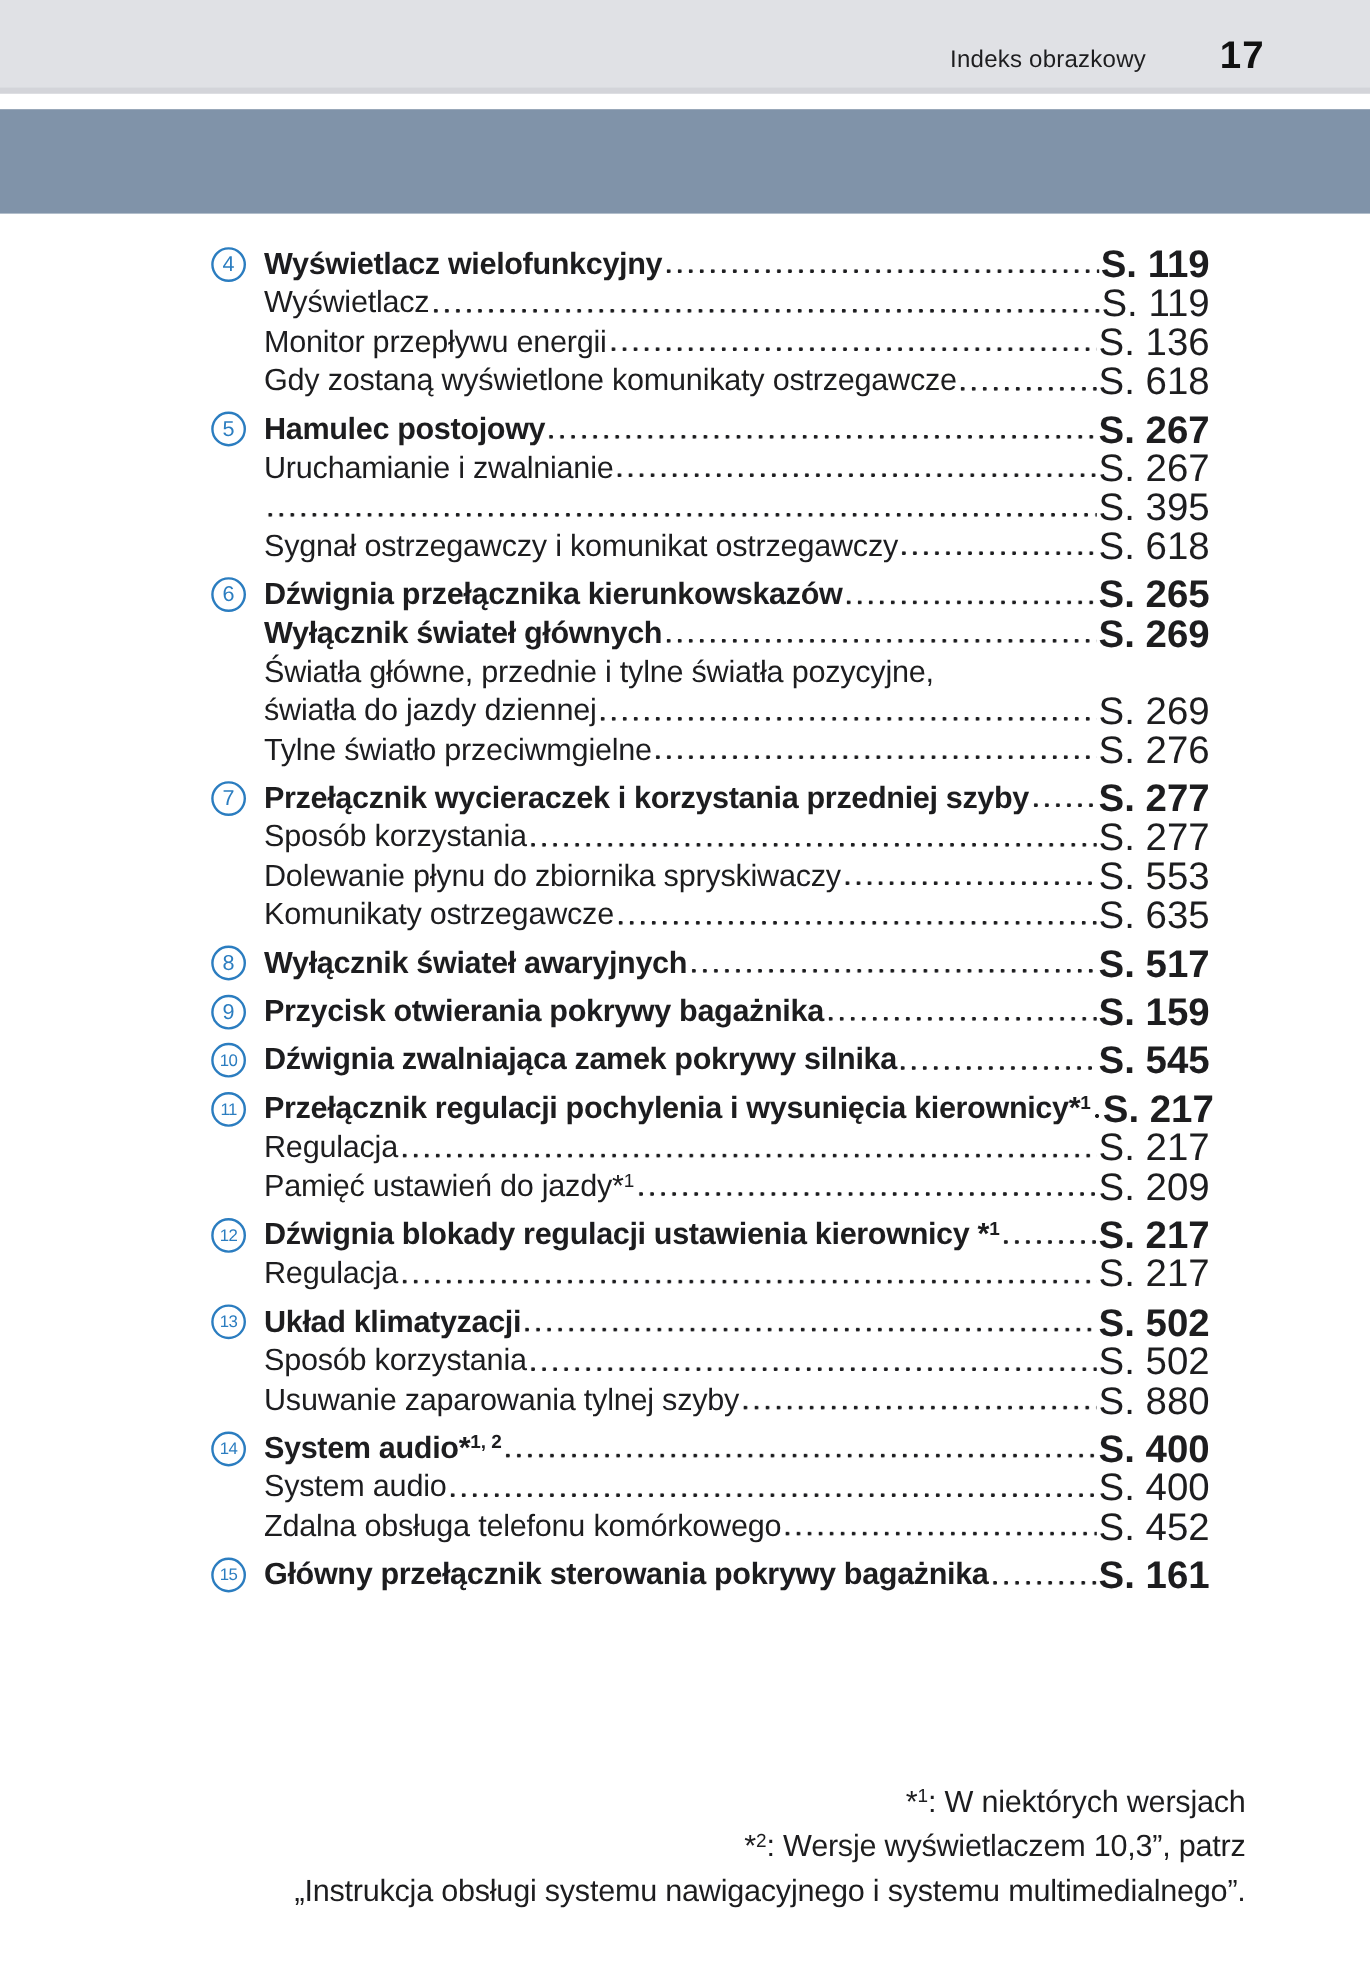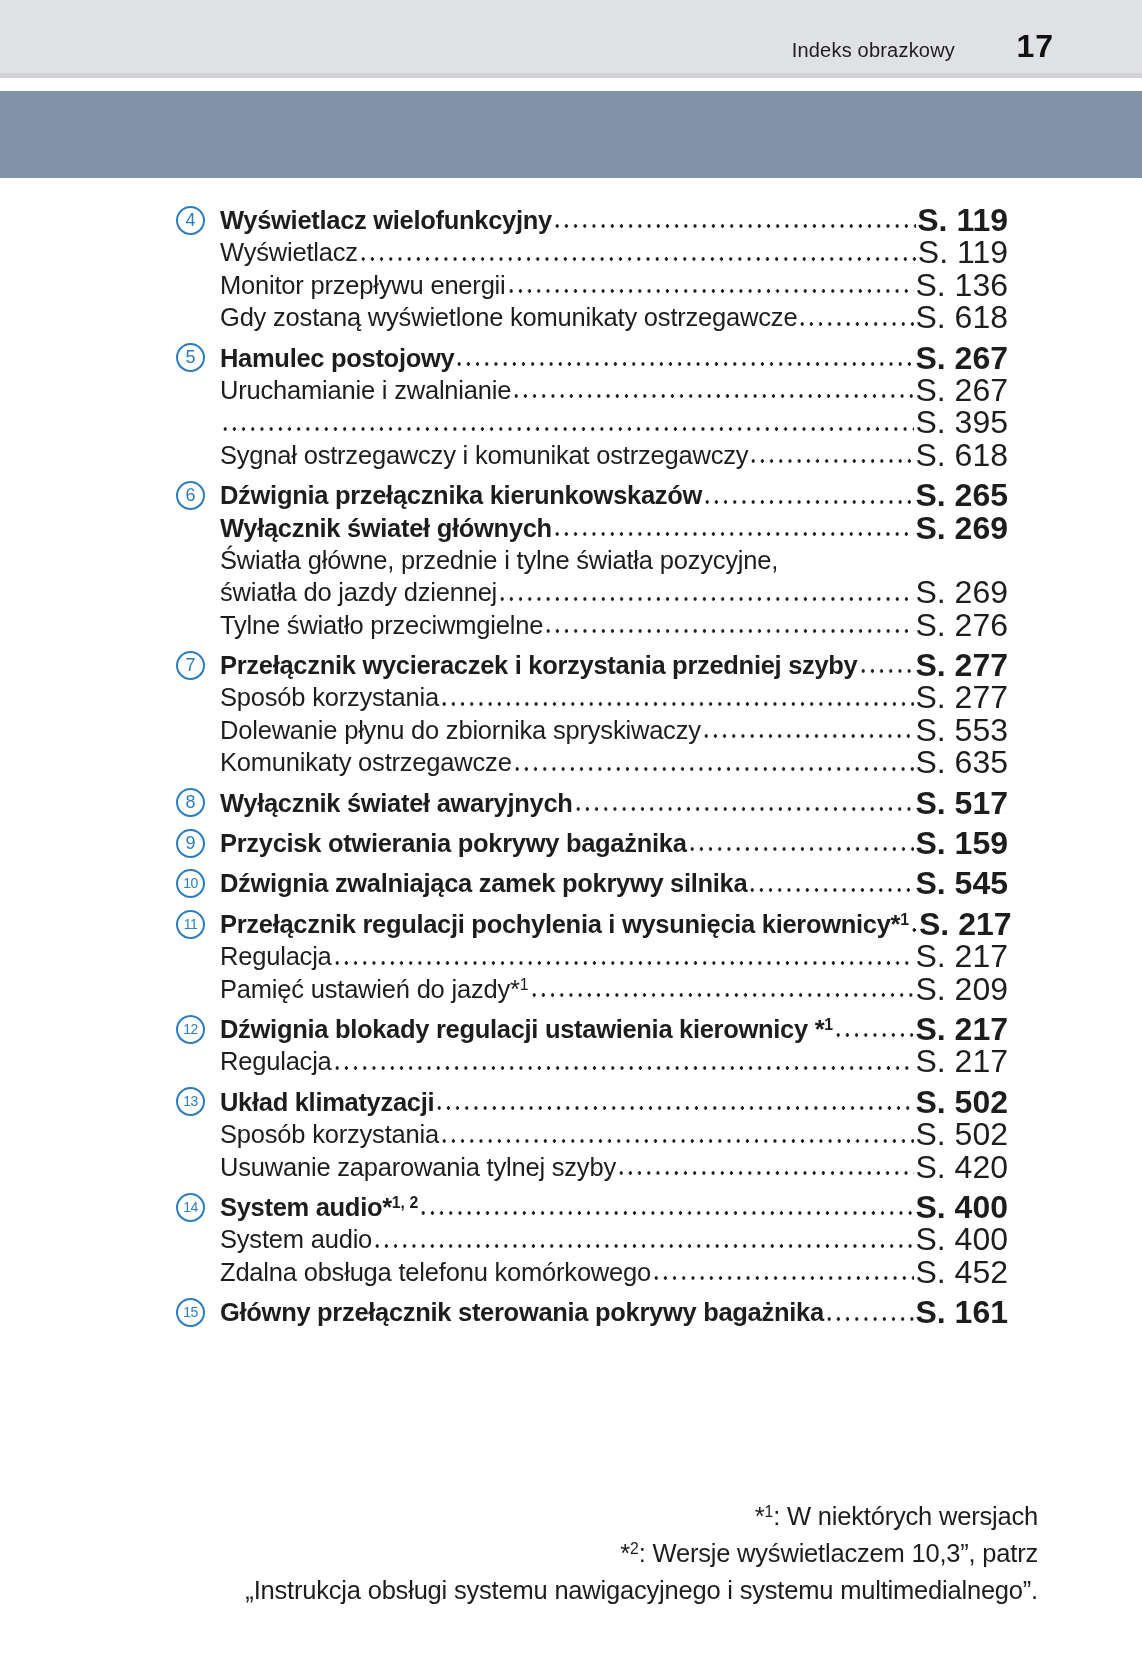--- a/index.html
+++ b/index.html
@@ -44,21 +44,21 @@
   .leader{
     flex:1 1 auto;min-width:6px;height:6px;align-self:flex-end;
     margin:0 1px 7px 3px;
     background-image:radial-gradient(circle at 2.2px 3px, var(--ink) 1.5px, transparent 1.9px);
     background-size:9.2px 6px;background-repeat:repeat-x;background-position:left bottom;
   }
   sup{font-size:0.62em;vertical-align:baseline;position:relative;top:-0.5em;letter-spacing:0;}
   
   .notes{
     position:absolute;right:104px;top:1486px;text-align:right;
-    font-size:25.5px;line-height:32.8px;letter-spacing:-0.2px;white-space:nowrap;margin-top:14px;
+    font-size:25.5px;line-height:32.8px;letter-spacing:-0.2px;white-space:nowrap;
   }
 </style>
 </head>
 <body>
 
 <div class="page" style="--hdrbg: #e0e1e5; --hdrline: #d3d4d9; --band: #8093a9; --blue: #2b7dc0; --ink: #1d1d1f;">
 
   <header class="hdr">
     <span class="hdr-title">Indeks obrazkowy</span>
     <span class="hdr-num">17</span>
@@ -243,21 +243,21 @@
           <div class="line sub">
             <span class="numspacer"></span>
             <span class="txt">Sposób korzystania</span>
             <span class="leader"></span>
             <span class="pg">S. 502</span>
           </div>
           <div class="line sub">
             <span class="numspacer"></span>
             <span class="txt">Usuwanie zaparowania tylnej szyby</span>
             <span class="leader"></span>
-            <span class="pg">S. 420</span>
+            <span class="pg">S. 880</span>
           </div>
         </div>
         <div class="entry">
           <div class="line main">
             <span class="num two">14</span>
             <span class="txt">System audio*<sup>1, 2</sup></span>
             <span class="leader"></span>
             <span class="pg">S. 400</span>
           </div>
           <div class="line sub">

